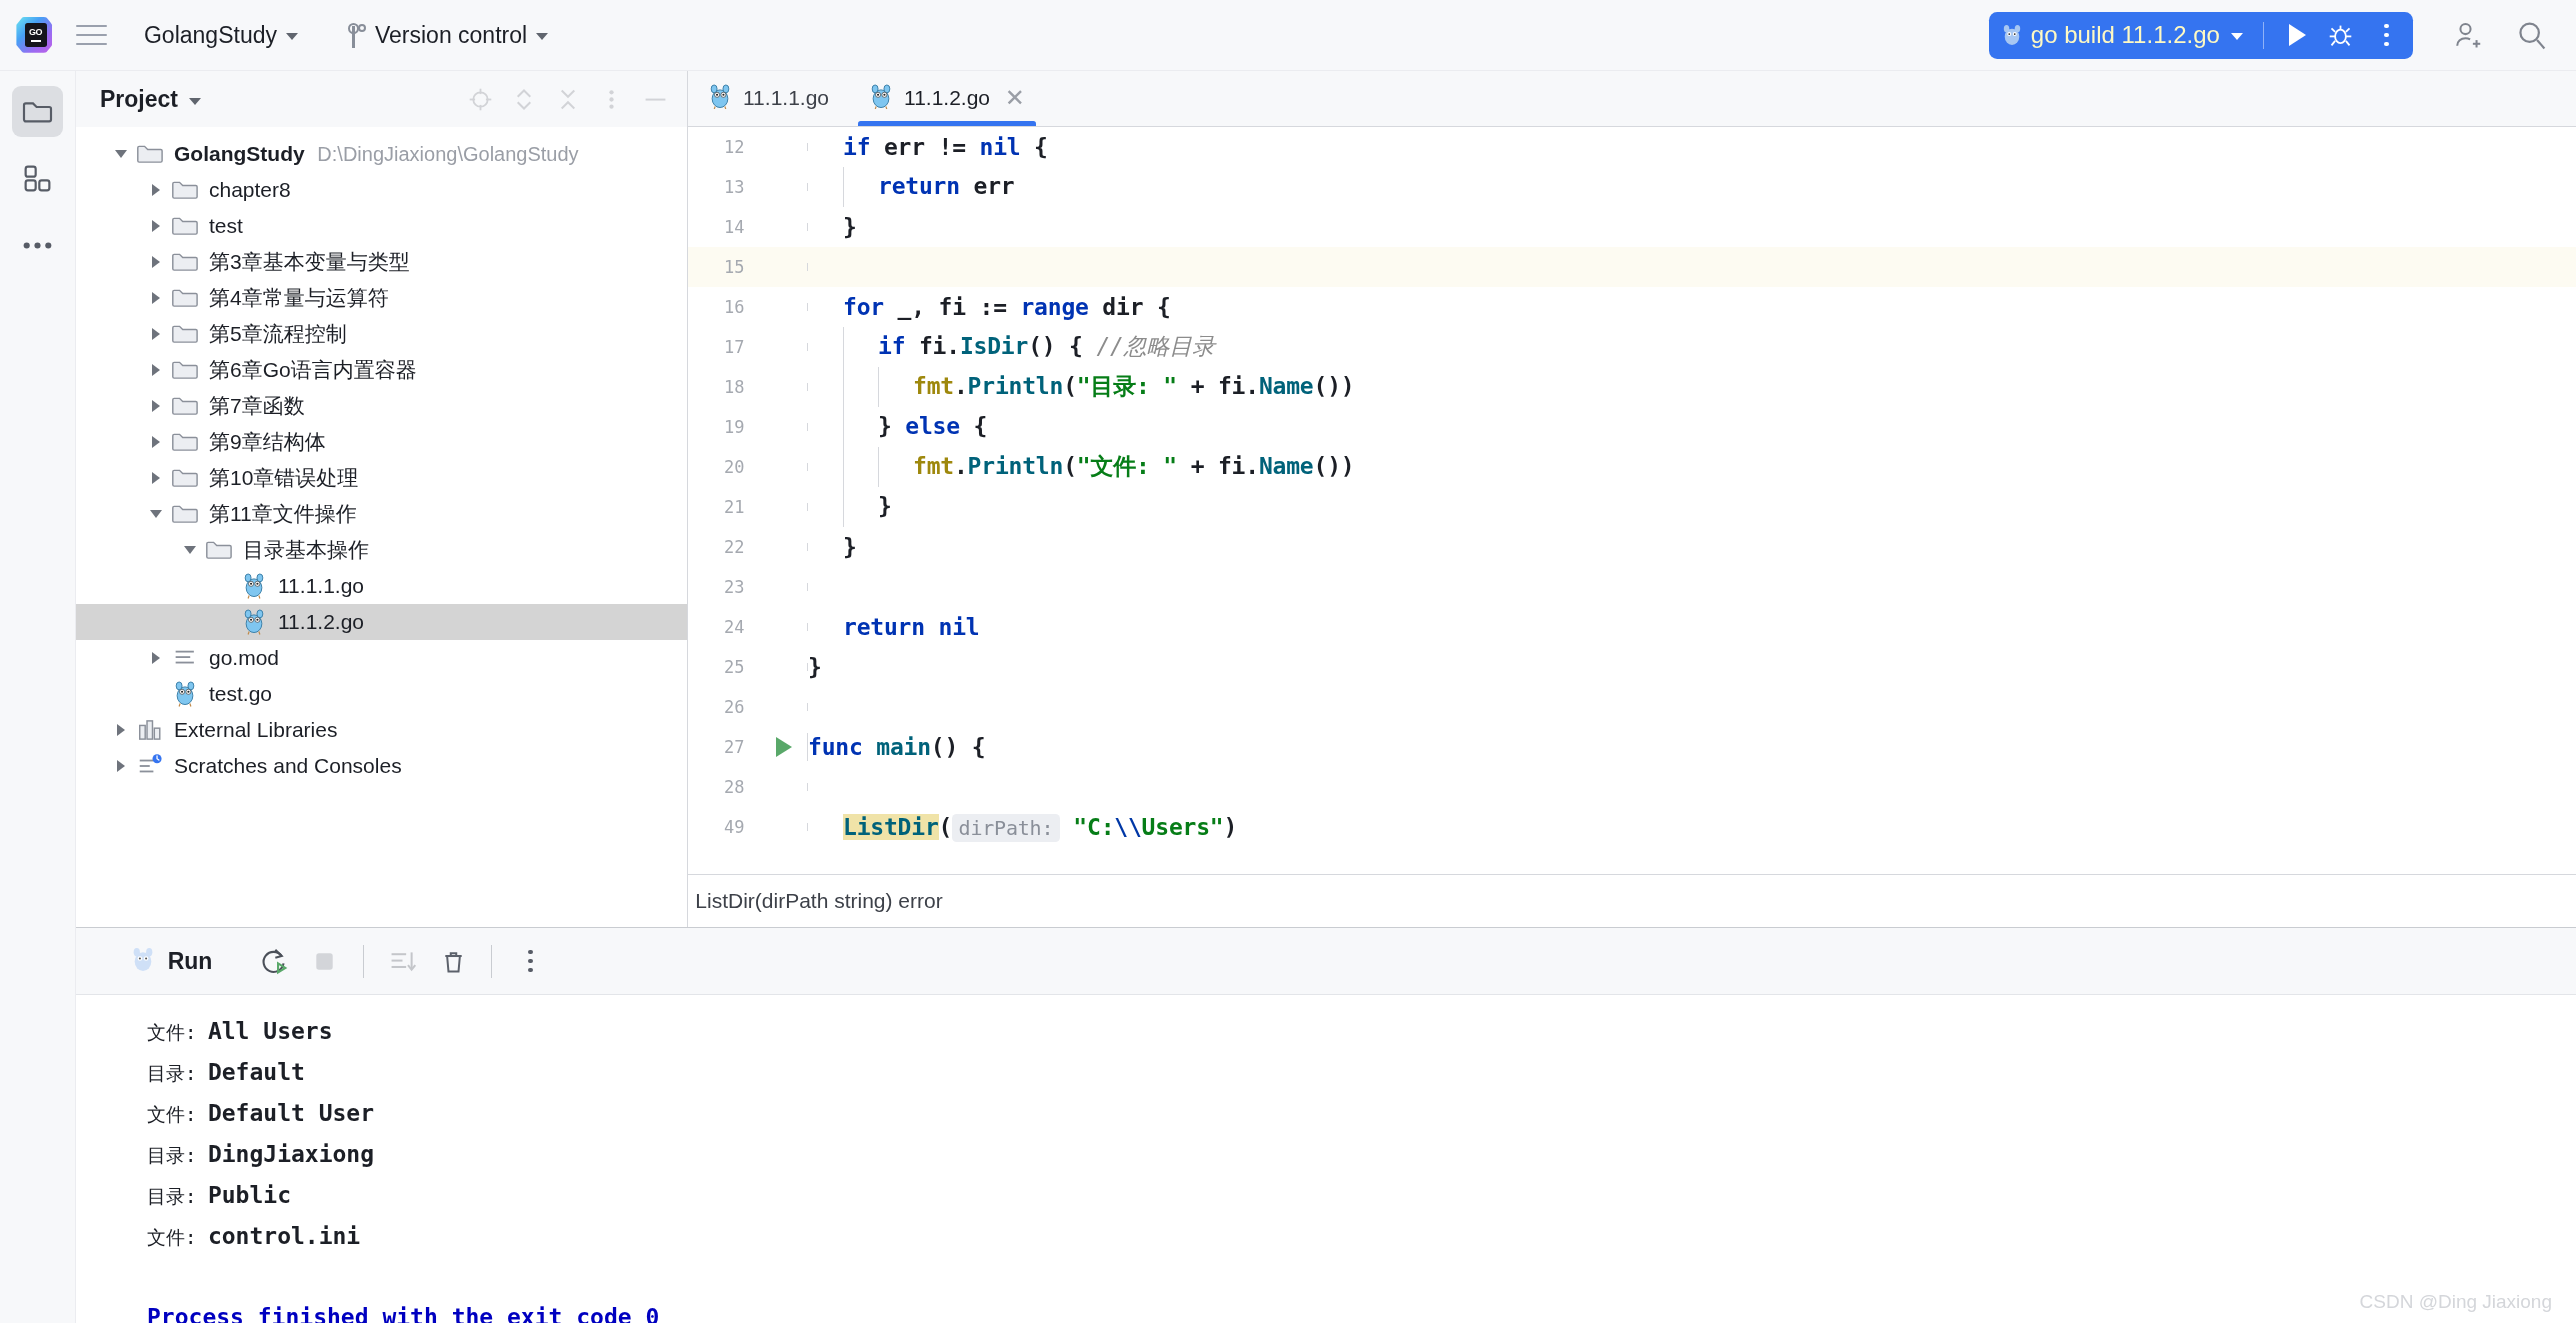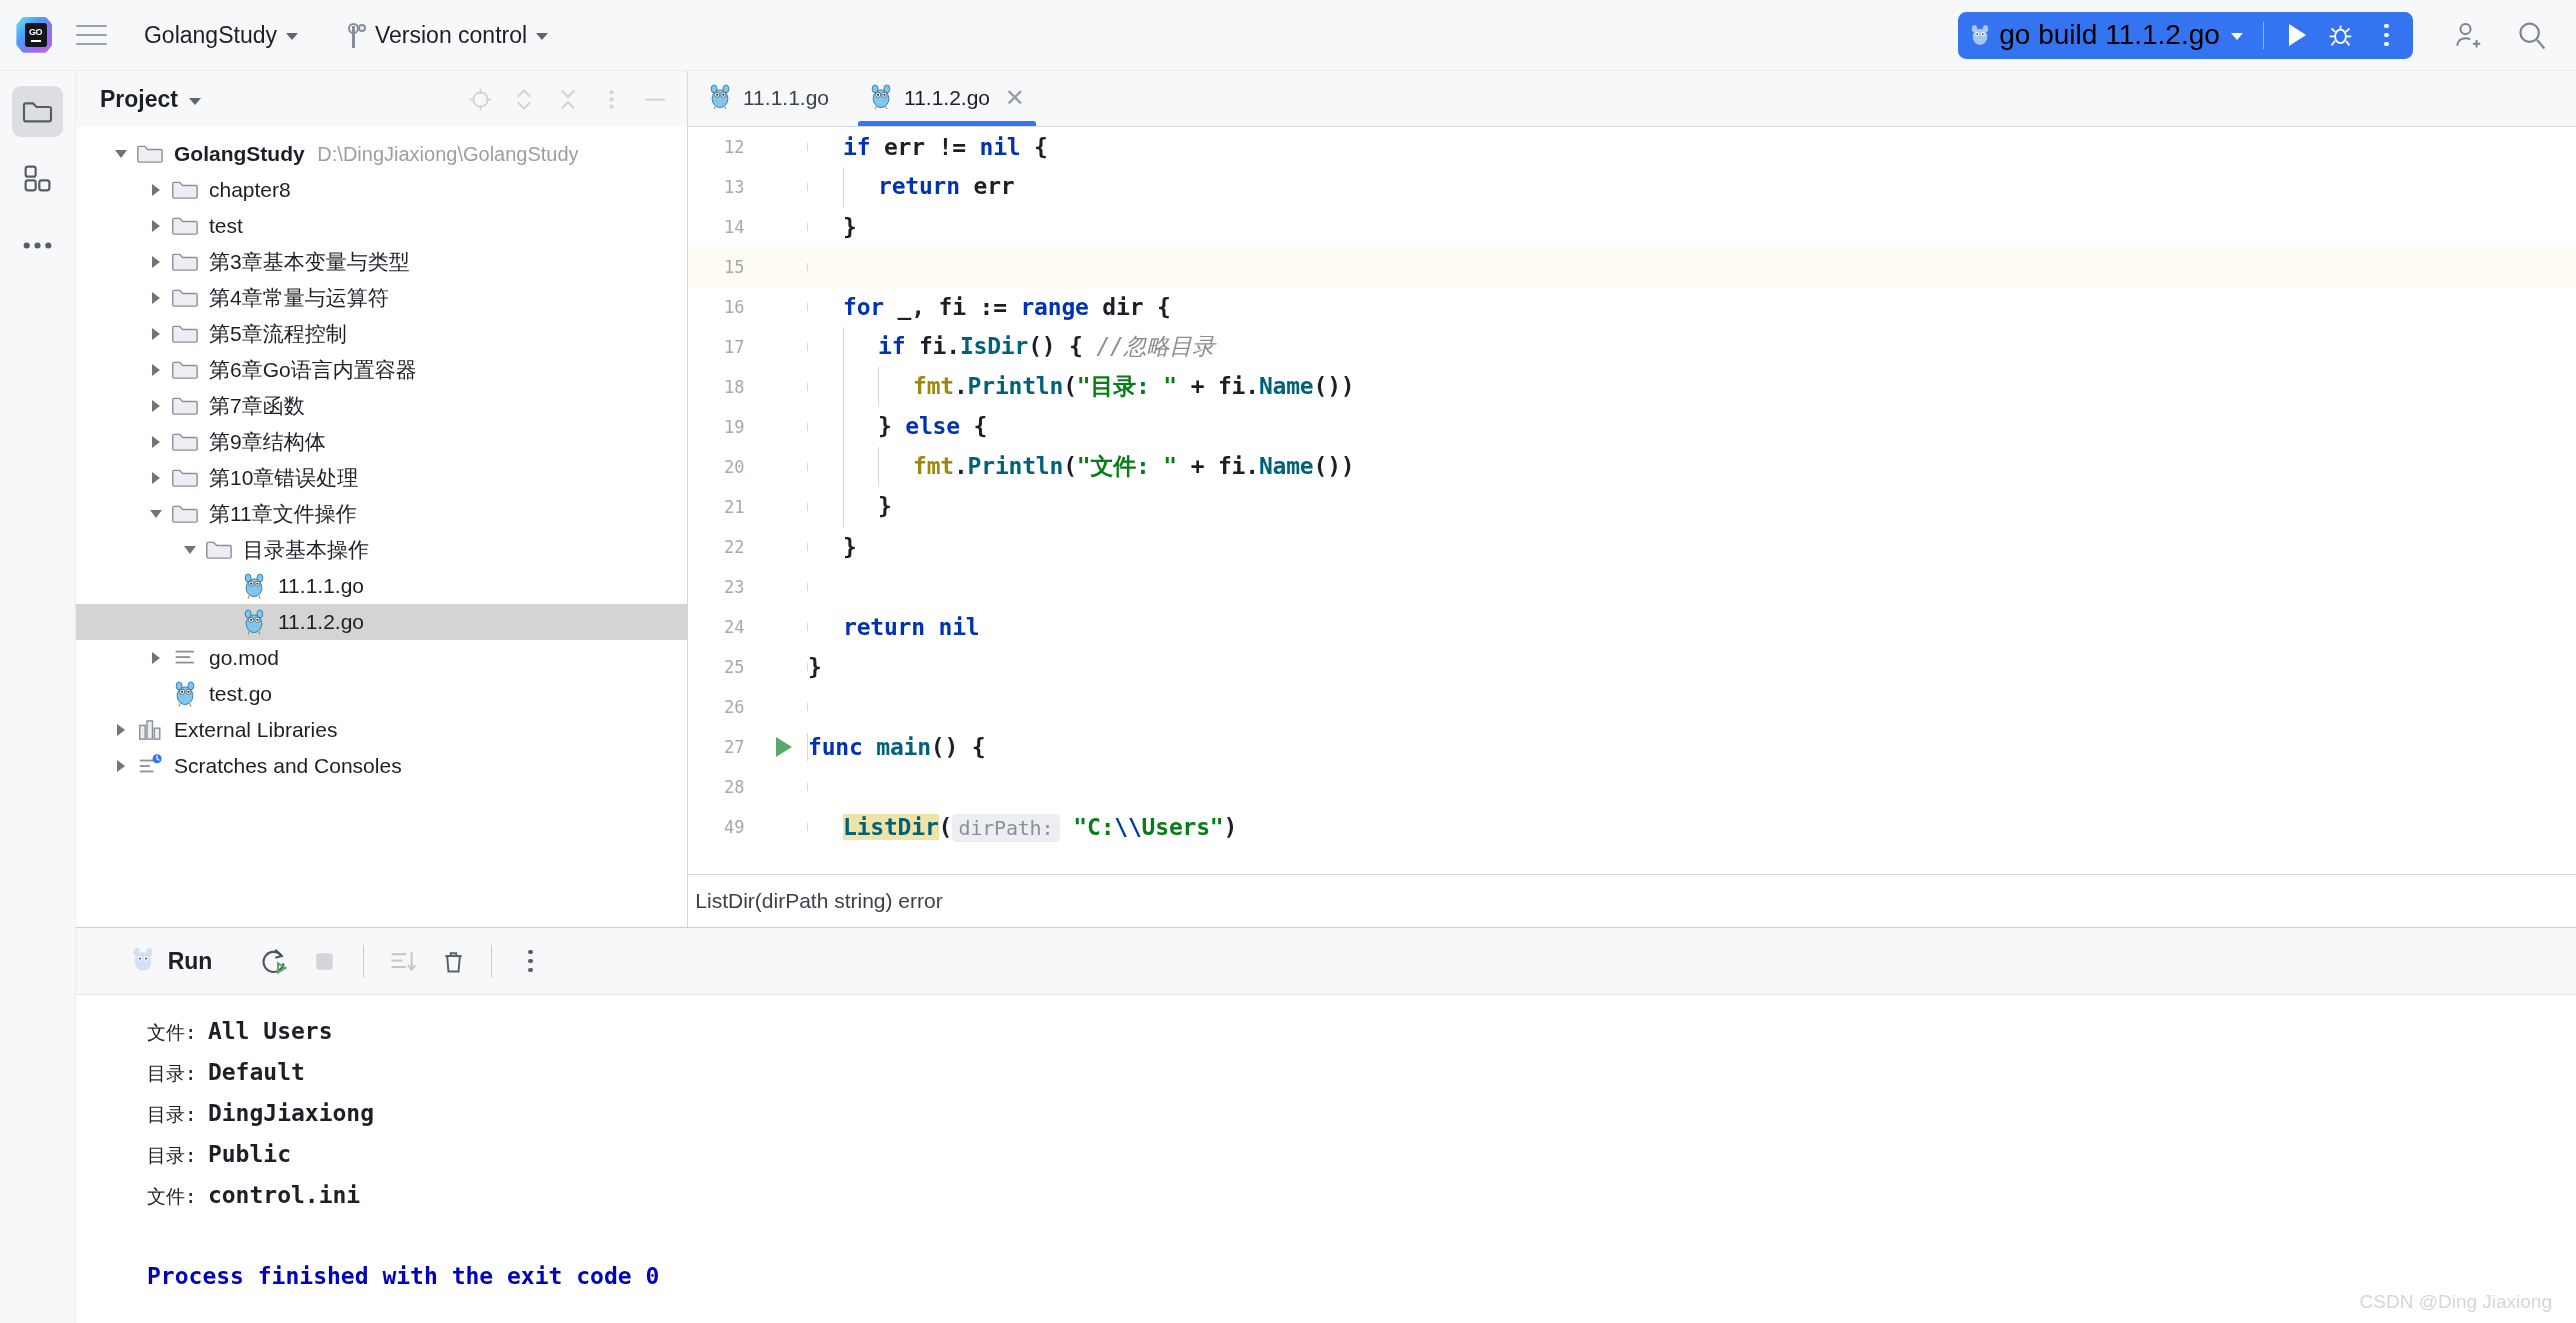--- a/index.html
+++ b/index.html
@@ -51,21 +51,21 @@
   .vcs-icon .c1 { position:absolute; left:3.6px; top:1.8px; width:11px; height:11px; border:2.7px solid #888e99; border-radius:50%; background:transparent;}
   .vcs-icon .c2 { position:absolute; left:13.7px; top:2.7px; width:8.2px; height:8.2px; border:2.7px solid #888e99; border-radius:50%;}
 
   .topbar-spacer { flex: 1 1 auto; }
 
   .runwidget {
     display:flex; align-items:center; background:#3574f0; border-radius:8.2px;
     height:47px; padding:0 5.5px 0 12.7px; gap:3.6px;
   }
   .runwidget .gopher-sm { width:20px; height:24px; position:relative; flex:0 0 20px; margin-right:5.5px;}
-  .runwidget .cfg-label { color:#000000; font-size:28px; white-space:nowrap; padding-right:3.6px;}
+  .runwidget .cfg-label { color:#fef9c3; font-size:24px; white-space:nowrap; padding-right:3.6px;}
   .runwidget .wchev { width:0;height:0;border-left:6.4px solid transparent;border-right:6.4px solid transparent;border-top:7.3px solid #fff; margin:3.6px 9px 0 3.6px;}
   .runwidget .vline { width:0.9px; height:27px; background:rgba(255,255,255,0.45); margin:0 7.3px;}
   .runwidget .ibtn { width:42px; height:40px; display:flex; align-items:center; justify-content:center; border-radius:5.5px; cursor:pointer;}
   .play-tri { width:0;height:0;border-top:11px solid transparent;border-bottom:11px solid transparent;border-left:17.3px solid #fff; margin-left:3.6px;}
   .dots-v { display:flex; flex-direction:column; gap:4.6px; align-items:center;}
   .dots-v i { width:4.6px;height:4.6px;background:#fff;border-radius:50%; display:block;}
 
   .topright-icons { display:flex; align-items:center; gap:24px; margin-left:31px;}
   .tri-btn { width:42px;height:42px; display:flex;align-items:center;justify-content:center;cursor:pointer;}
 
@@ -738,20 +738,21 @@
               <span class="dots-v2">
                 <i></i>
                 <i></i>
                 <i></i>
               </span>
             </span>
         </div>
         <div class="console">
             <div class="cline"><span class="cjk">文件: </span><span>All Users</span></div>
             <div class="cline"><span class="cjk">目录: </span><span>Default</span></div>
+            <div class="cline"><span class="cjk">文件: </span><span>Default User</span></div>
             <div class="cline"><span class="cjk">目录: </span><span>DingJiaxiong</span></div>
             <div class="cline"><span class="cjk">目录: </span><span>Public</span></div>
             <div class="cline"><span class="cjk">文件: </span><span>control.ini</span></div>
             <div class="cline blank"></div>
             <div class="cline finish">Process finished with the exit code 0</div>
           </div>
       </div>
     </div>
   </div>
 

